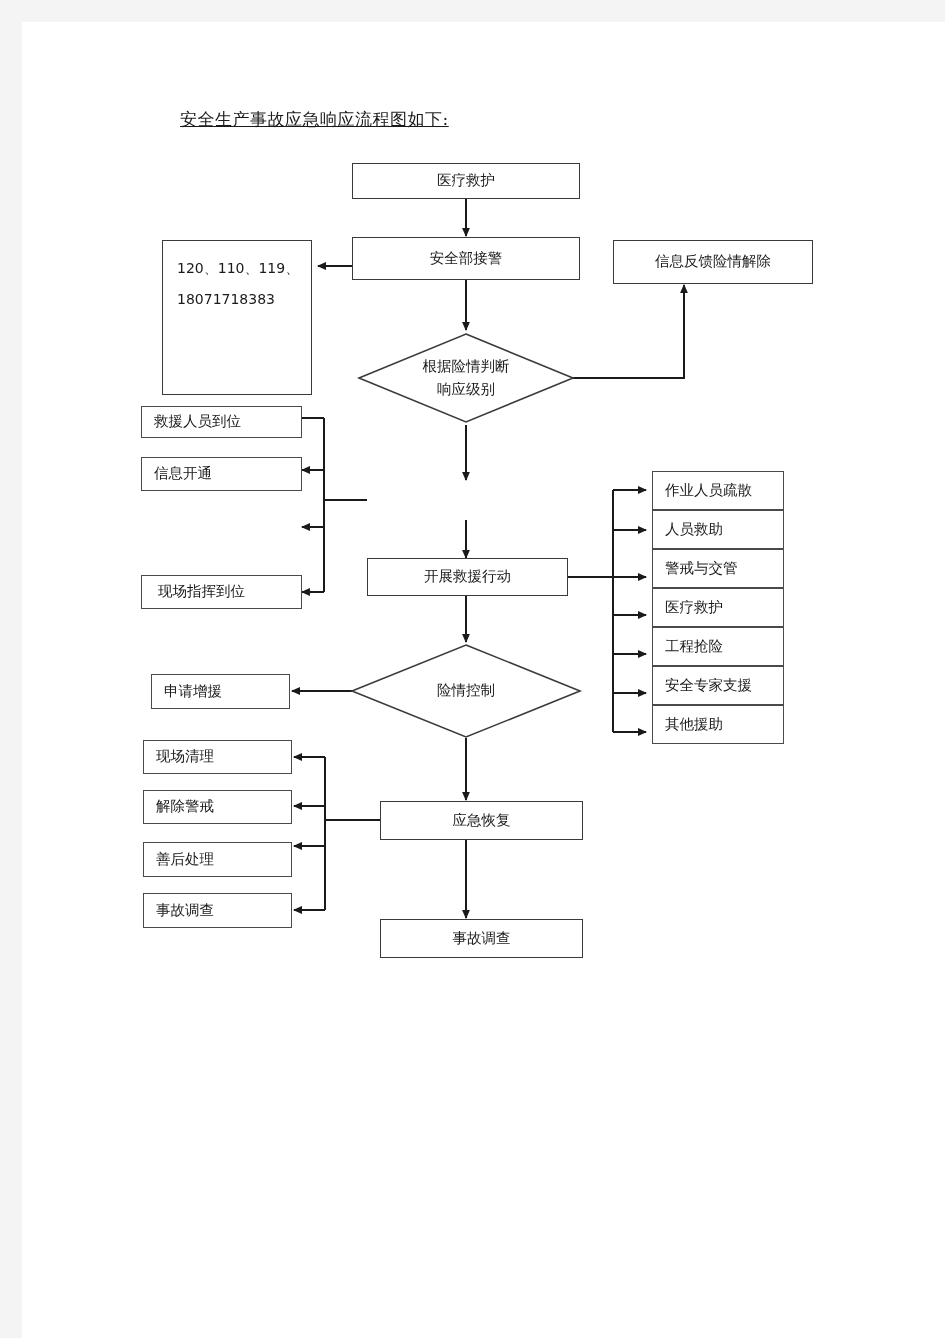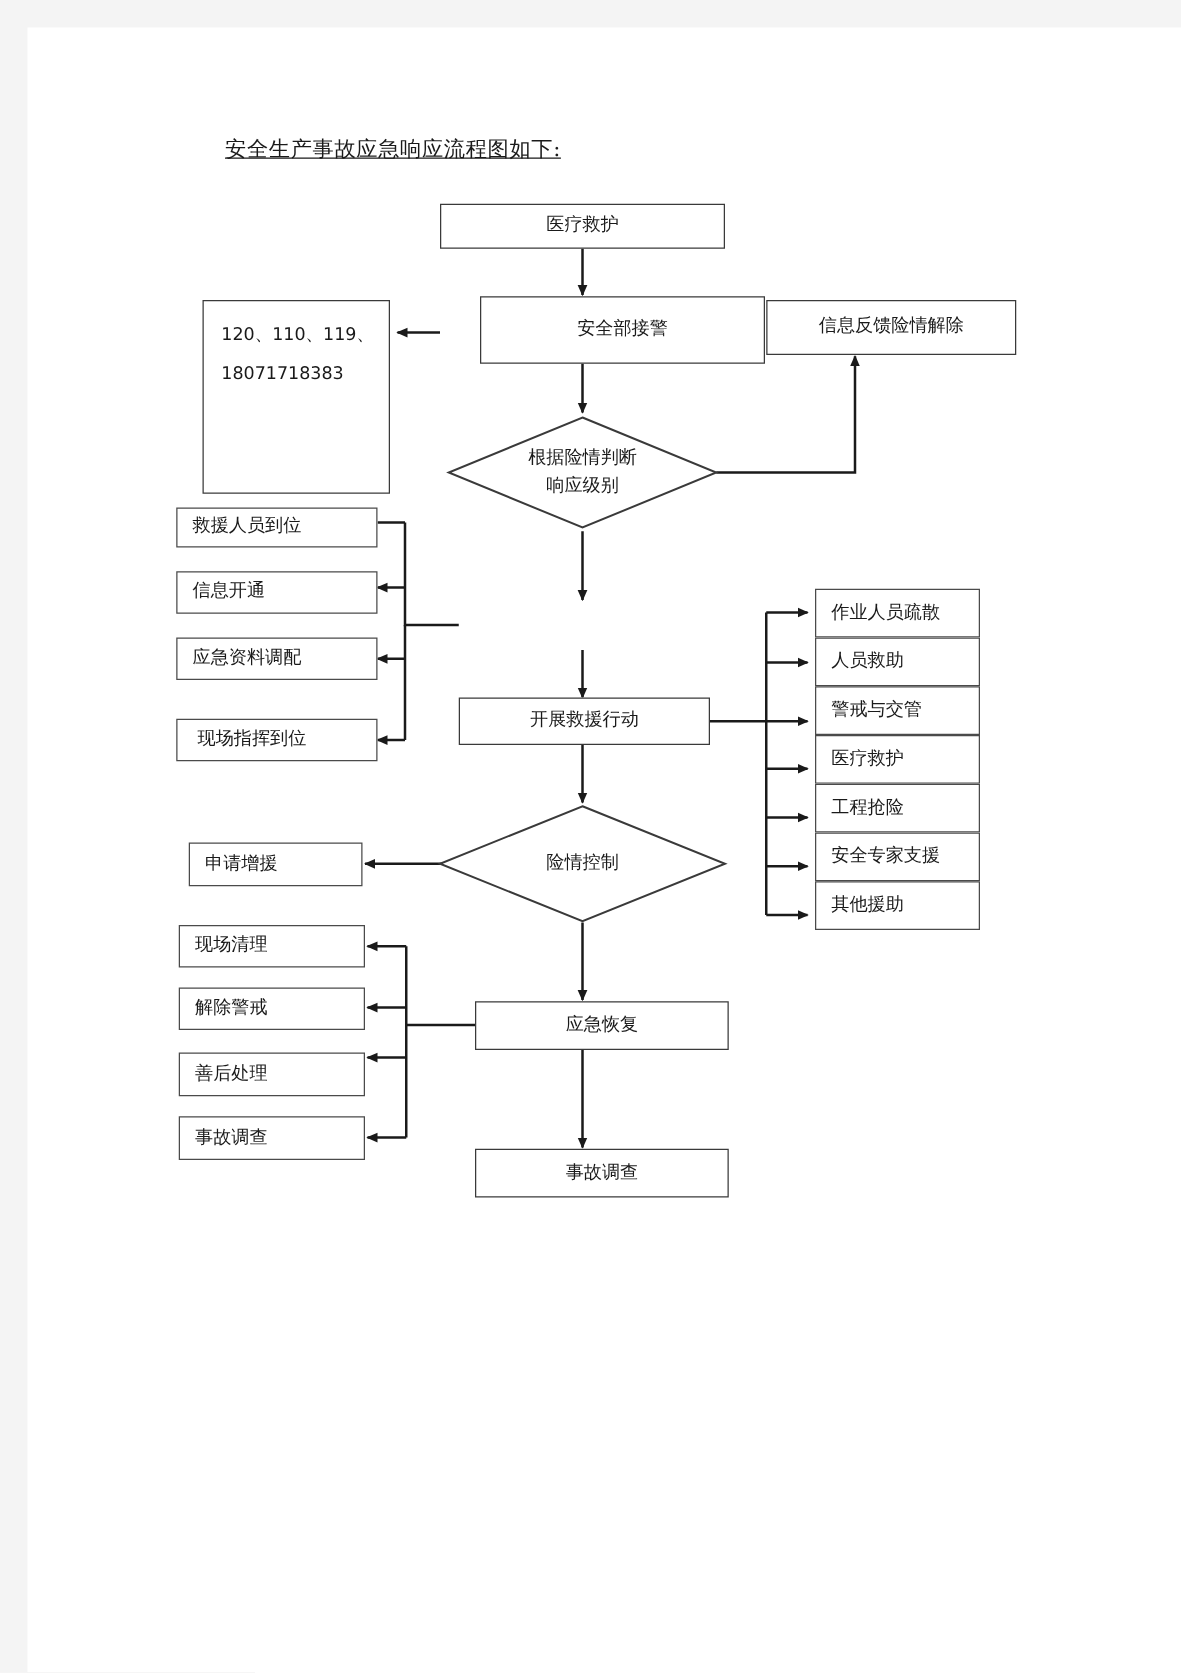--- a/index.html
+++ b/index.html
@@ -151,33 +151,32 @@
     <g stroke="#3a3a3a" stroke-width="1.6" fill="#ffffff">
       <polygon points="466,334 573,378 466,422 359,378"></polygon>
       <polygon points="466,645 580,691 466,737 352,691"></polygon>
     </g>
   </svg>
 
   <div class="title">安全生产事故应急响应流程图如下:</div>
 
   <div class="node" style="left:352px; top:163px; width:228px; height:36px;">医疗救护</div>
 
-  <div class="node" style="left:352px; top:237px; width:228px; height:54px;margin-left:32px;">安全部接警</div>
+  <div class="node" style="left:352px; top:237px; width:228px; height:43px;">安全部接警</div>
 
   <div class="node left-align" style="left:162px; top:240px; width:150px; height:155px;">120、110、119、
 18071718383</div>
 
   <div class="node" style="left:613px; top:240px; width:200px; height:44px;">信息反馈险情解除</div>
 
   <div class="diamond-label" style="left:376px; top:344px; width:180px; height:68px;">根据险情判断
 响应级别</div>
 
   <div class="node stack-cell" style="left:141px; top:406px; width:161px; height:32px;">救援人员到位</div>
   <div class="node stack-cell" style="left:141px; top:457px; width:161px; height:34px;">信息开通</div>
-  <div class="node stack-cell" style="left:141px; top:510px; width:161px; height:34px;">应急资料调配</div>
   <div class="node stack-cell" style="left:141px; top:575px; width:161px; height:34px;padding-left:16px;">现场指挥到位</div>
 
 
   <div class="node" style="left:367px; top:558px; width:201px; height:38px;">开展救援行动</div>
 
   <div class="node stack-cell" style="left:652px; top:471px; width:132px; height:39px;">作业人员疏散</div>
   <div class="node stack-cell" style="left:652px; top:510px; width:132px; height:39px;">人员救助</div>
   <div class="node stack-cell" style="left:652px; top:549px; width:132px; height:39px;">警戒与交管</div>
   <div class="node stack-cell" style="left:652px; top:588px; width:132px; height:39px;">医疗救护</div>
   <div class="node stack-cell" style="left:652px; top:627px; width:132px; height:39px;">工程抢险</div>

